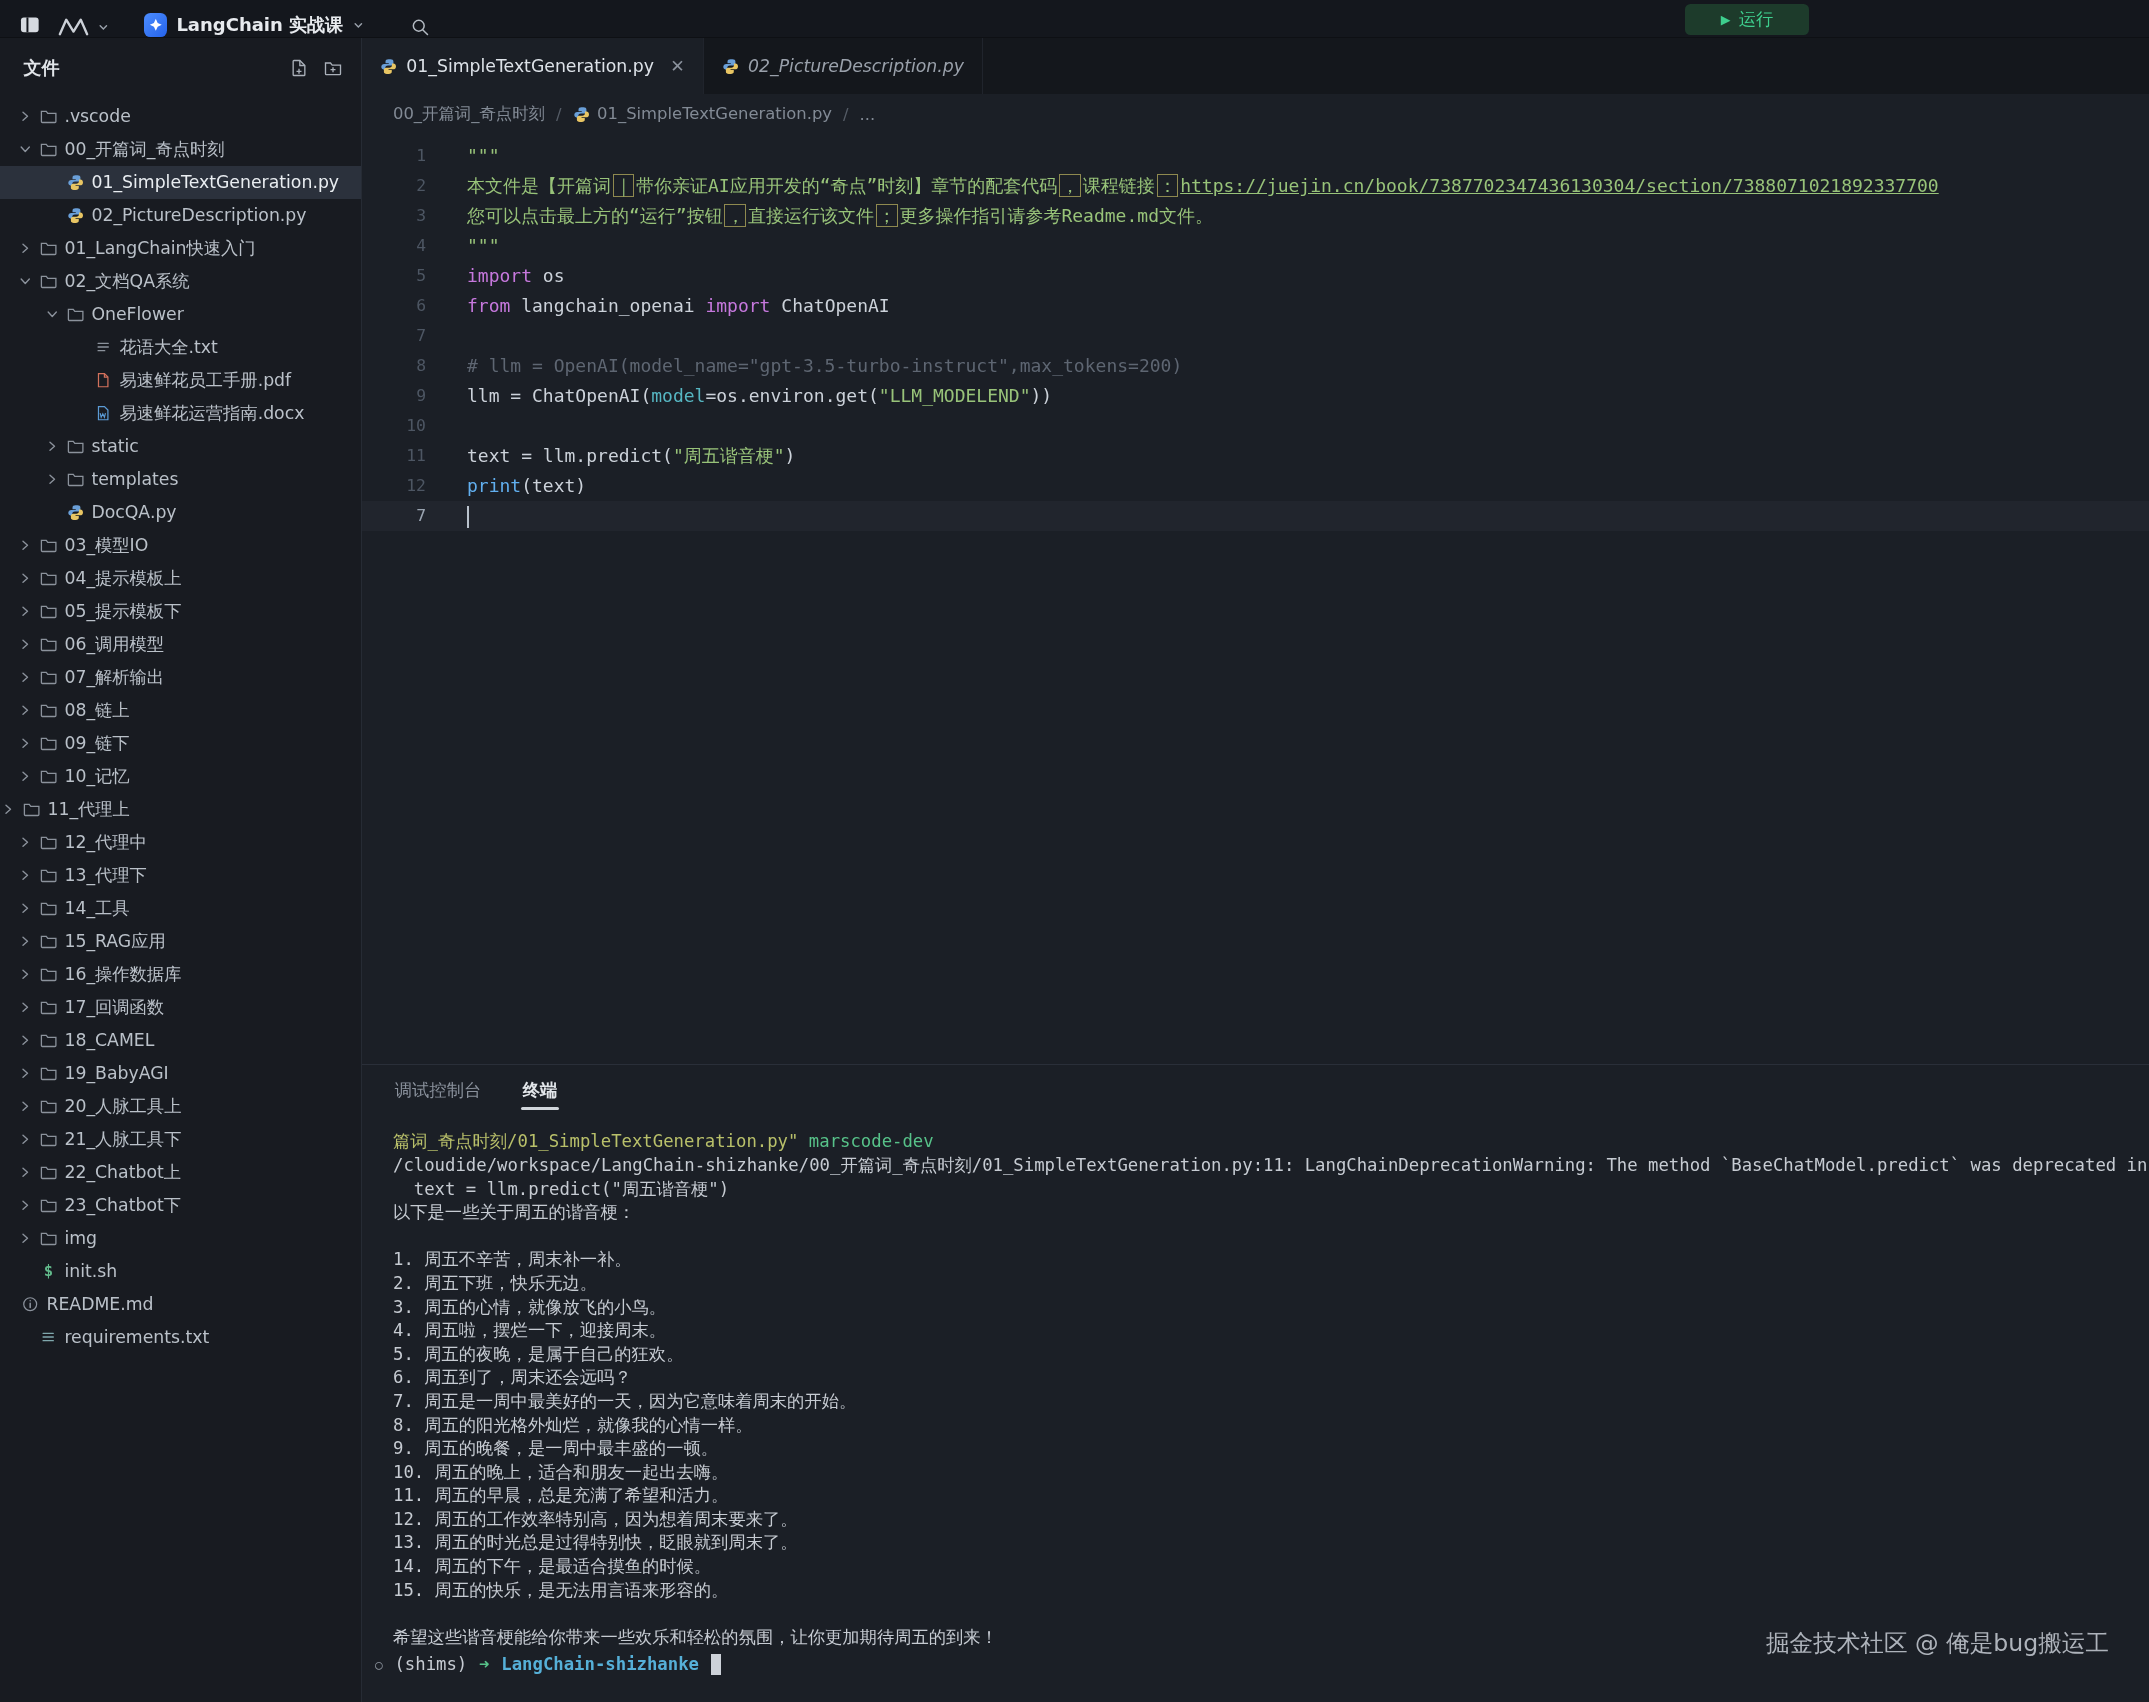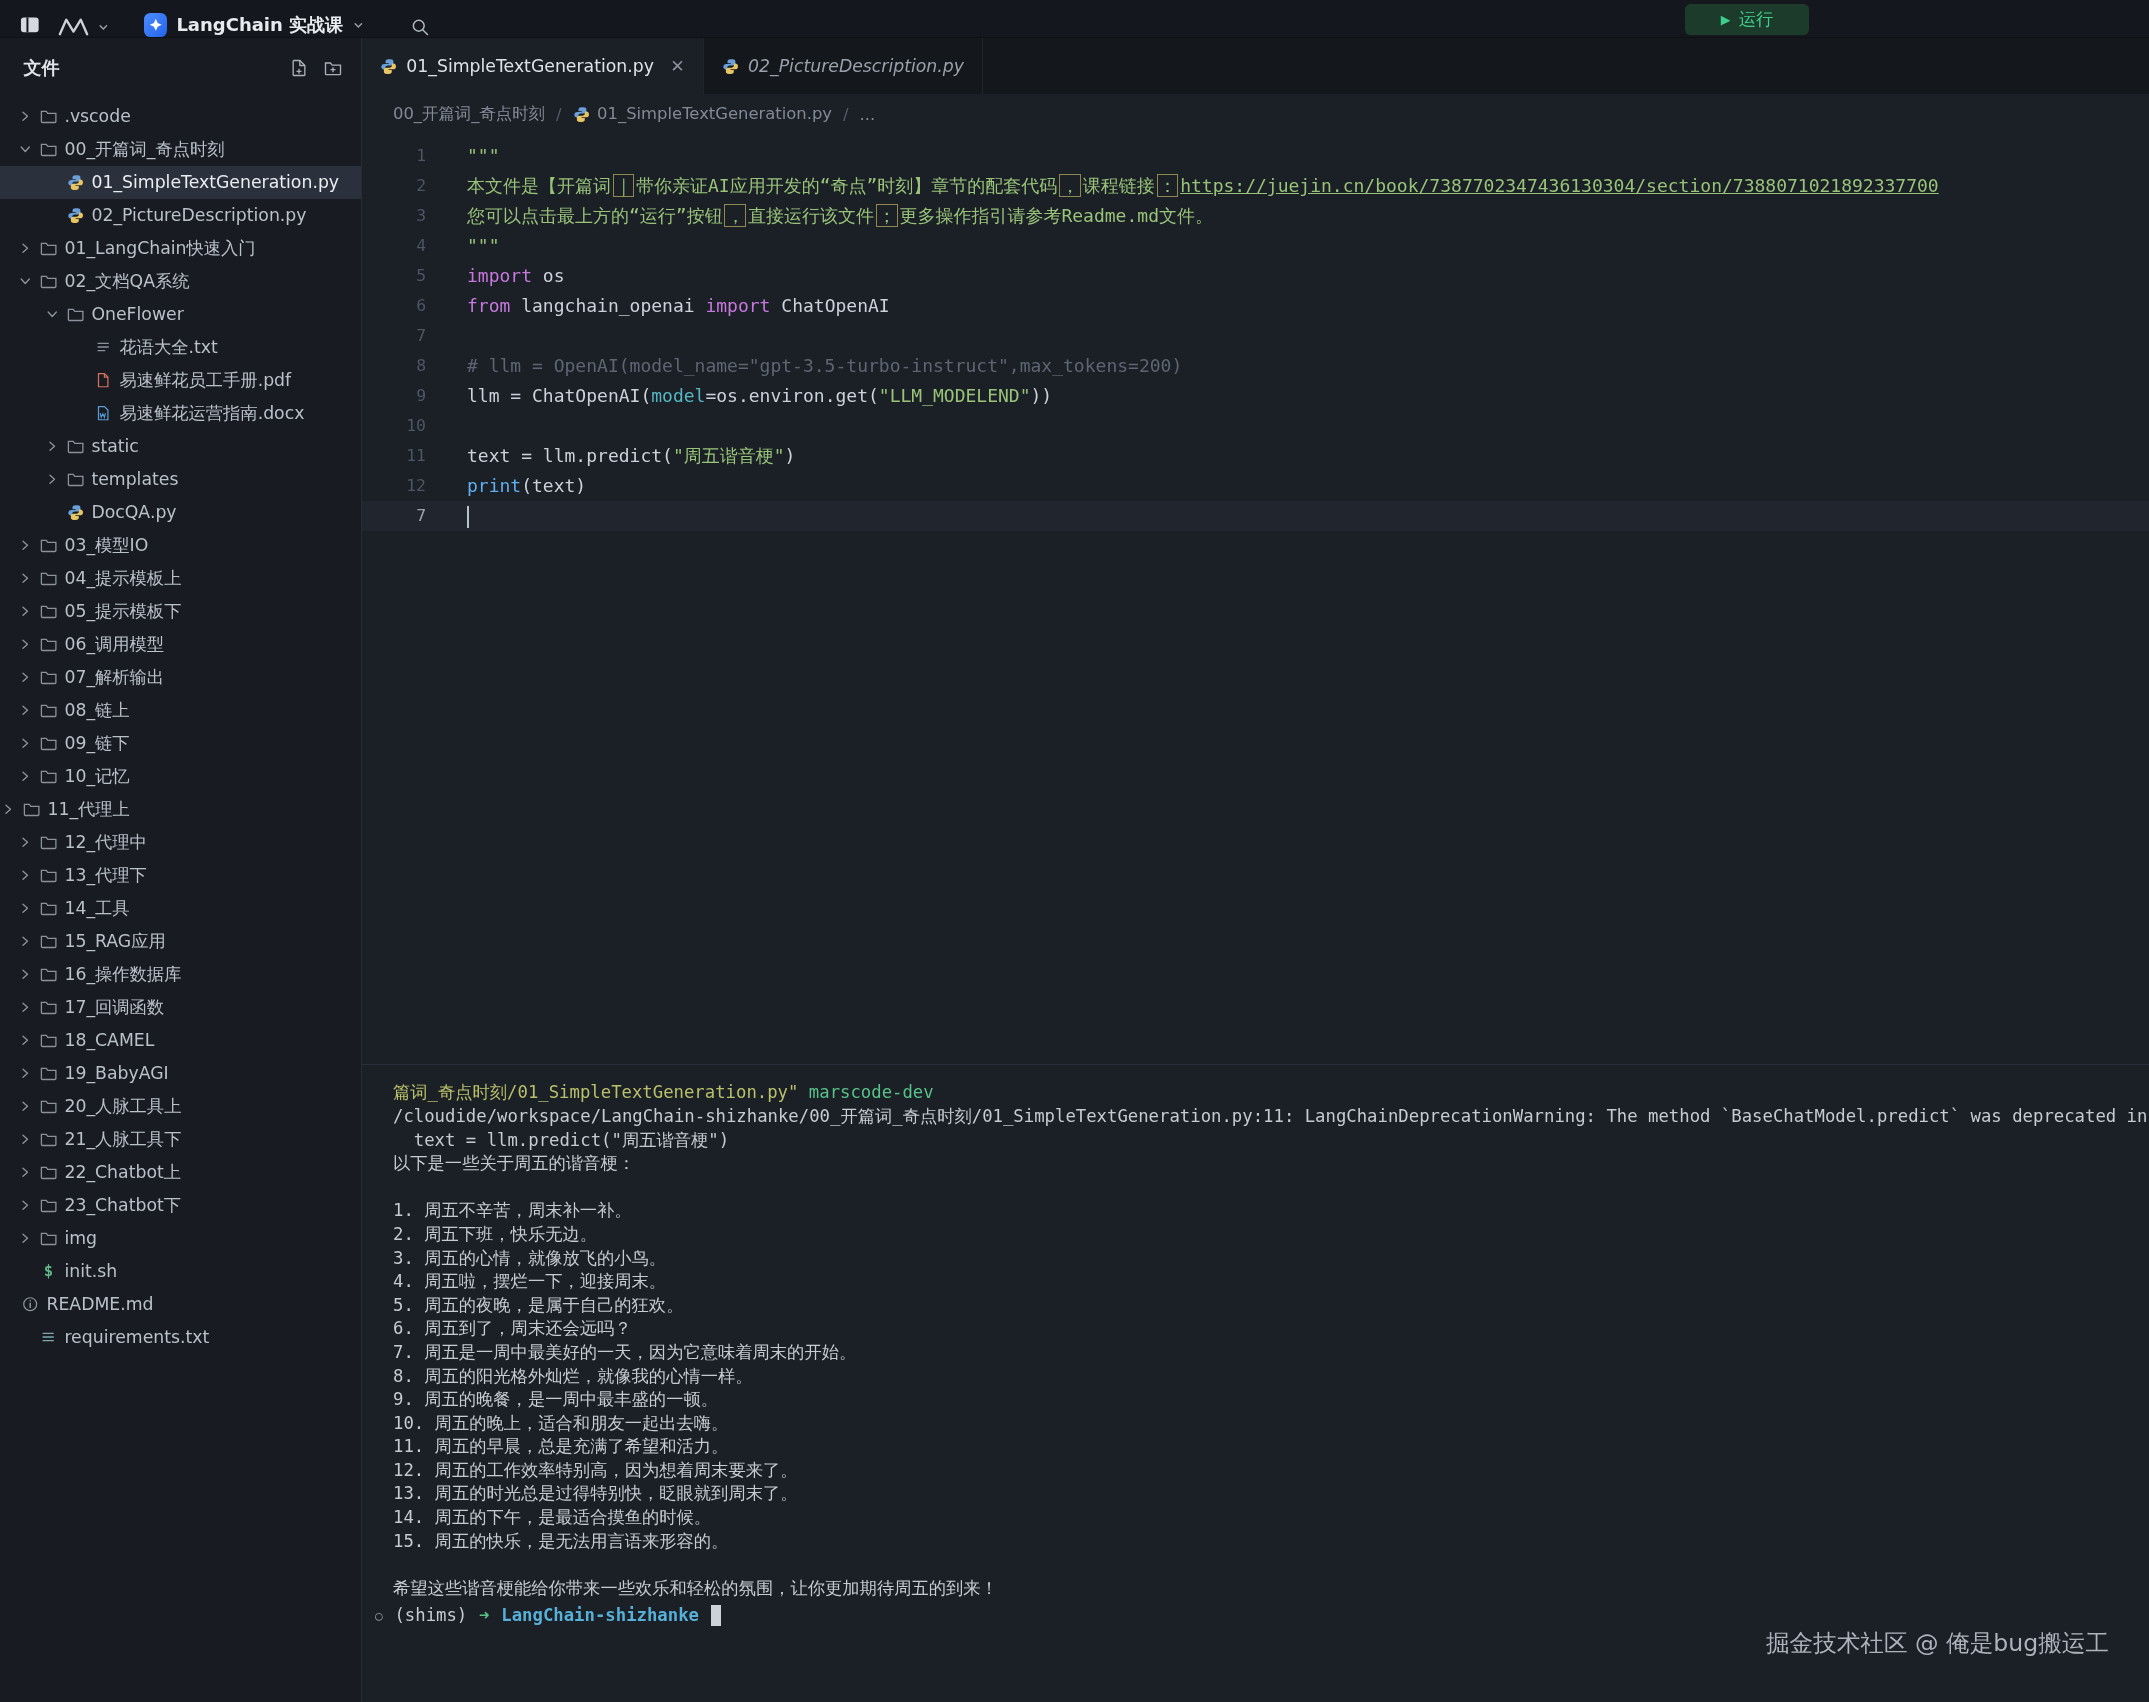--- a/index.html
+++ b/index.html
@@ -660,20 +660,24 @@
         <div class="code-line"><span class="gutter">7</span><span class="code-content"></span></div>
         <div class="code-line"><span class="gutter">8</span><span class="code-content"><span class="tok-comment"># llm = OpenAI(model_name="gpt-3.5-turbo-instruct",max_tokens=200)</span></span></div>
         <div class="code-line"><span class="gutter">9</span><span class="code-content"><span class="tok-plain">llm = ChatOpenAI(</span><span class="tok-param">model</span><span class="tok-plain">=os.environ.get(</span><span class="tok-str">"LLM_MODELEND"</span><span class="tok-plain">))</span></span></div>
         <div class="code-line"><span class="gutter">10</span><span class="code-content"></span></div>
         <div class="code-line"><span class="gutter">11</span><span class="code-content"><span class="tok-plain">text = llm.predict(</span><span class="tok-str">"周五谐音梗"</span><span class="tok-plain">)</span></span></div>
         <div class="code-line"><span class="gutter">12</span><span class="code-content"><span class="tok-builtin">print</span><span class="tok-plain">(text)</span></span></div>
         <div class="code-line active"><span class="gutter">7</span><span class="code-content"><span class="caret"></span></span></div>
       </div>
 
     <div class="panel">
+      <div class="panel-tabs" id="panelTabs">
+          <div class="panel-tab">调试控制台</div>
+          <div class="panel-tab active">终端</div>
+        </div>
       <div class="terminal">
         <div id="termLines">
             <div class="t-line"><span class="t-path">篇词_奇点时刻/01_SimpleTextGeneration.py" </span><span class="t-green">marscode-dev</span></div>
             <div class="t-line"><span class="t-plain">/cloudide/workspace/LangChain-shizhanke/00_开篇词_奇点时刻/01_SimpleTextGeneration.py:11: LangChainDeprecationWarning: The method `BaseChatModel.predict` was deprecated in lang</span></div>
             <div class="t-line"><span class="t-plain">  text = llm.predict("周五谐音梗")</span></div>
             <div class="t-line"><span class="t-plain">以下是一些关于周五的谐音梗：</span></div>
             <div class="t-line"></div>
             <div class="t-line"><span class="t-plain">1. 周五不辛苦，周末补一补。</span></div>
             <div class="t-line"><span class="t-plain">2. 周五下班，快乐无边。</span></div>
             <div class="t-line"><span class="t-plain">3. 周五的心情，就像放飞的小鸟。</span></div>

